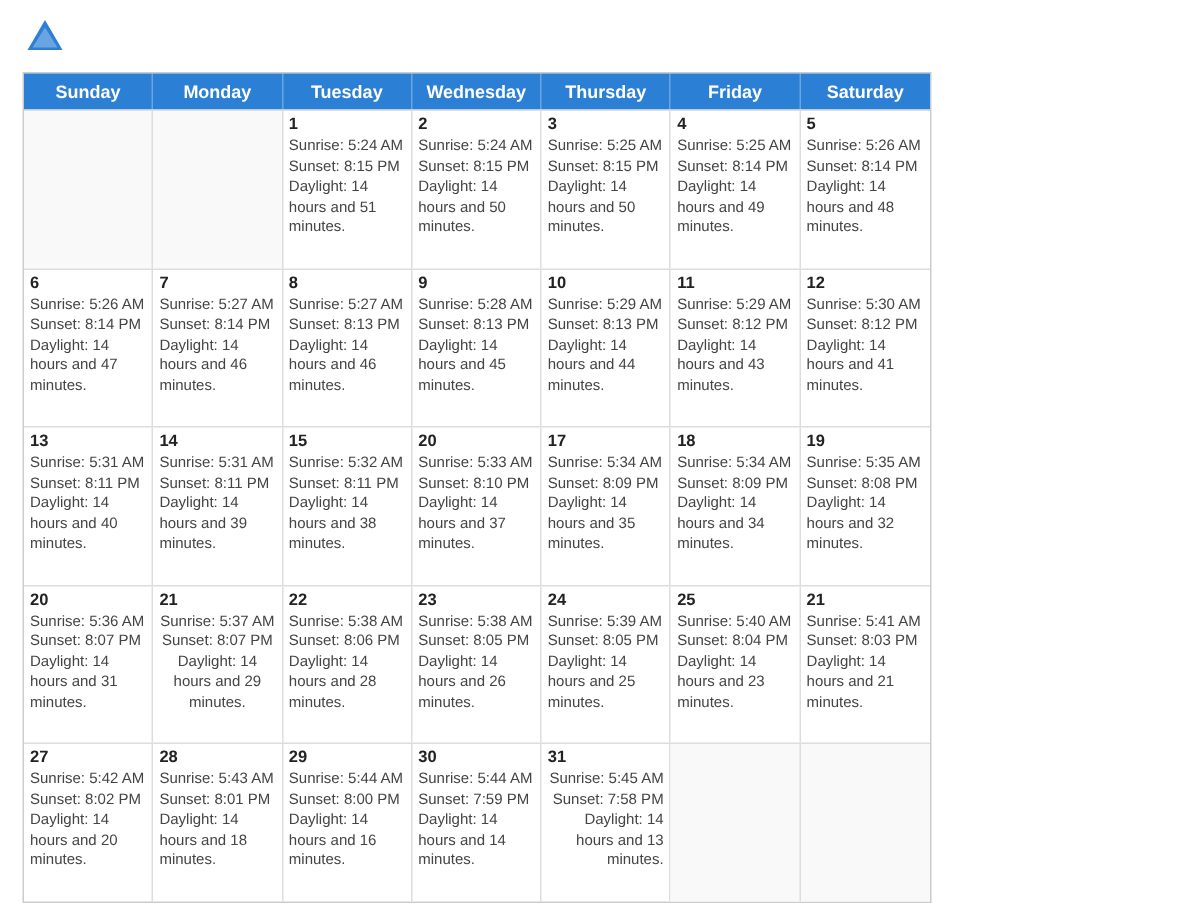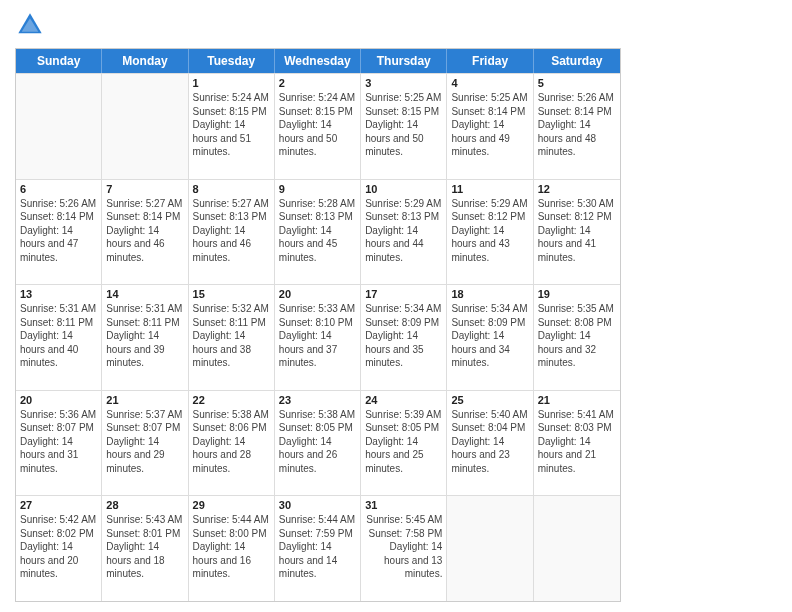--- a/index.html
+++ b/index.html
@@ -270,21 +270,21 @@
         </div>
         <div class="cal-week">
           <div class="cal-cell">
             <div class="day-num">20</div>
             <div class="day-info" style="white-space: pre-line;">Sunrise: 5:36 AM
 Sunset: 8:07 PM
 Daylight: 14 hours and 31 minutes.</div>
           </div>
           <div class="cal-cell">
             <div class="day-num">21</div>
-            <div class="day-info" style="white-space: pre-line;">Sunrise: 5:37 AM
+            <div class="day-info" style="white-space: pre-line; text-align: center;">Sunrise: 5:37 AM
 Sunset: 8:07 PM
 Daylight: 14 hours and 29 minutes.</div>
           </div>
           <div class="cal-cell">
             <div class="day-num">22</div>
             <div class="day-info" style="white-space: pre-line;">Sunrise: 5:38 AM
 Sunset: 8:06 PM
 Daylight: 14 hours and 28 minutes.</div>
           </div>
           <div class="cal-cell">

